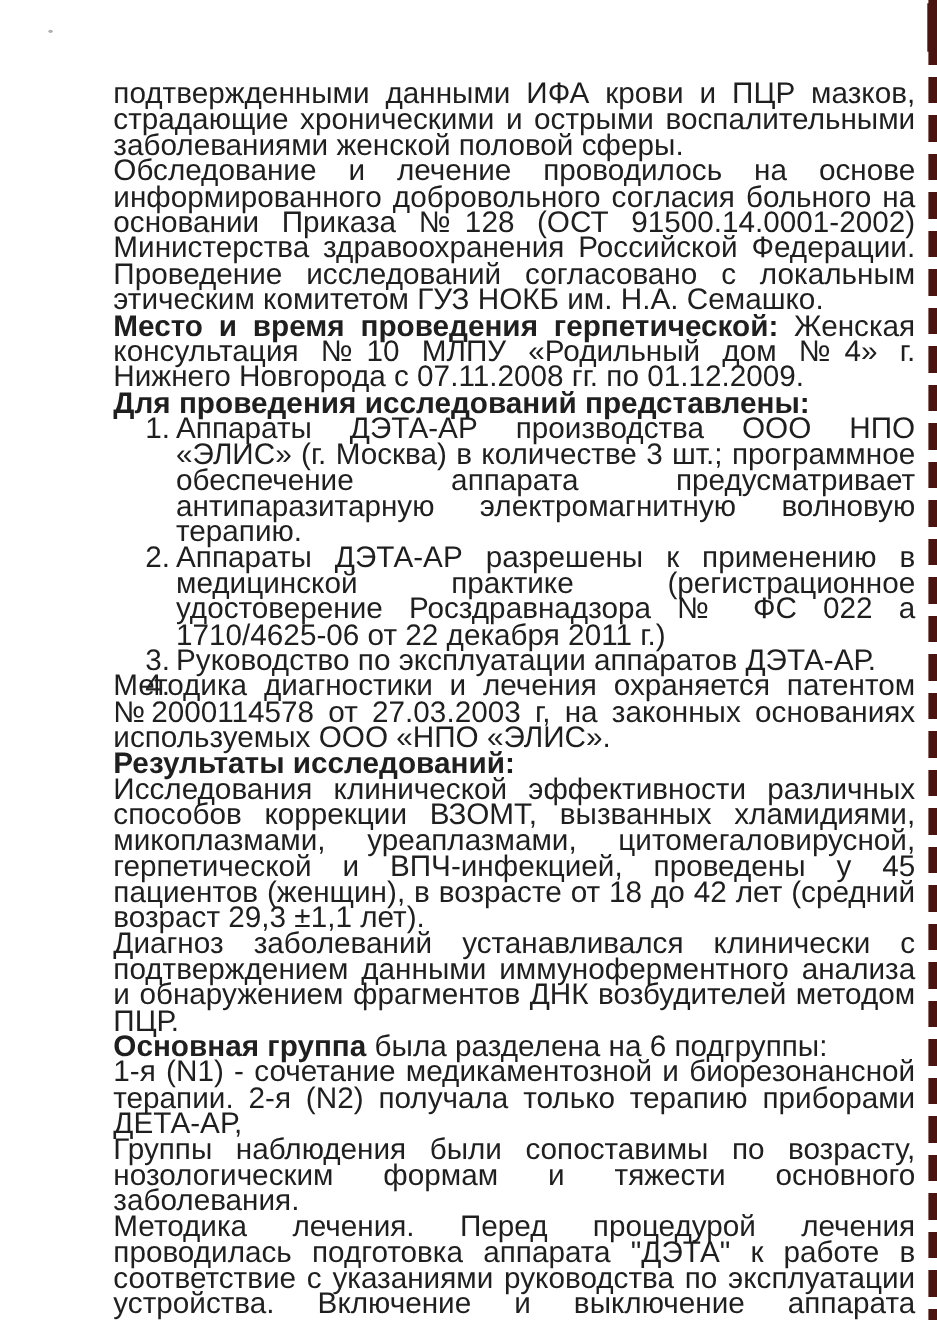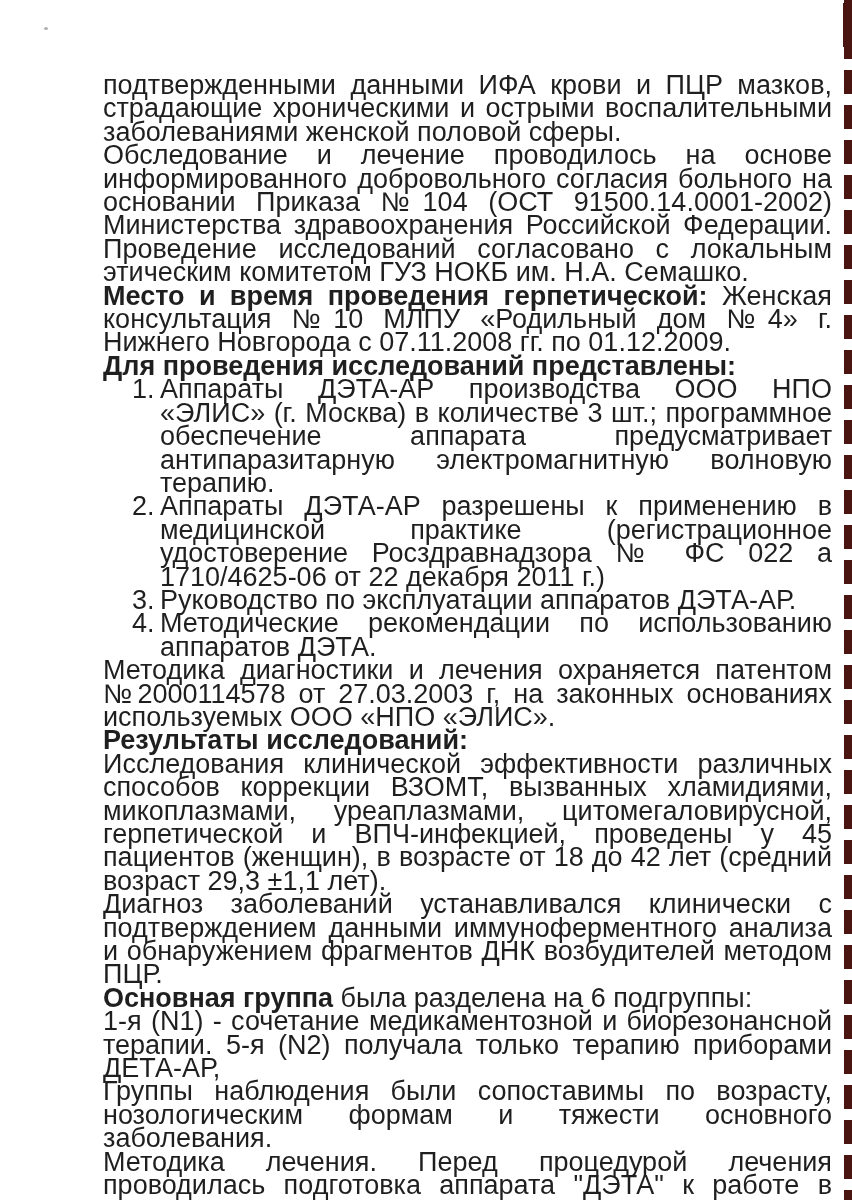--- a/index.html
+++ b/index.html
@@ -81,52 +81,52 @@
 <div class="page">
 
   <div class="speck"></div>
   <div class="edge-strip"></div>
   <div class="edge-top"></div>
 
   <div class="content">
 
     <p>подтвержденными данными ИФА крови и ПЦР мазков, страдающие хроническими и острыми воспалительными заболеваниями женской половой сферы.</p>
 
-    <p>Обследование и лечение проводилось на основе информированного добровольного согласия больного на основании Приказа №104 (ОСТ 91500.14.0001-2002) Министерства здравоохранения Российской Федерации. Проведение исследований согласовано с локальным этическим комитетом ГУЗ НОКБ им. Н.А. Семашко.</p>
+    <p>Обследование и лечение проводилось на основе информированного добровольного согласия больного на основании Приказа №128 (ОСТ 91500.14.0001-2002) Министерства здравоохранения Российской Федерации. Проведение исследований согласовано с локальным этическим комитетом ГУЗ НОКБ им. Н.А. Семашко.</p>
 
     <p><span class="bold">Место и время проведения герпетической:</span><span> Женская консультация №10 МЛПУ «Родильный дом №4» г. Нижнего Новгорода с 07.11.2008 гг. по 01.12.2009.</span></p>
 
     <p class="bold">Для проведения исследований представлены:</p>
 
     <div>
       <div class="list-item">
         <span class="num">1.</span><span>Аппараты ДЭТА-АР производства ООО НПО «ЭЛИС» (г. Москва) в количестве 3 шт.; программное обеспечение аппарата предусматривает антипаразитарную электромагнитную волновую терапию.</span>
       </div>
       <div class="list-item">
         <span class="num">2.</span><span>Аппараты ДЭТА-АР разрешены к применению в медицинской практике (регистрационное удостоверение Росздравнадзора № ФС 022 а 1710/4625-06 от 22 декабря 2011 г.)</span>
       </div>
       <div class="list-item">
         <span class="num">3.</span><span>Руководство по эксплуатации аппаратов ДЭТА-АР.</span>
       </div>
       <div class="list-item">
-        <span class="num">4.</span><span>Методические рекомендации по использованию аппаратов ДЭТА.</span>
+        <span class="num">4.</span>
       </div>
     </div>
 
     <p>Методика диагностики и лечения охраняется патентом №2000114578 от 27.03.2003 г, на законных основаниях используемых ООО «НПО «ЭЛИС».</p>
 
     <p class="bold">Результаты исследований:</p>
 
     <p>Исследования клинической эффективности различных способов коррекции ВЗОМТ, вызванных хламидиями, микоплазмами, уреаплазмами, цитомегаловирусной, герпетической и ВПЧ-инфекцией, проведены у 45 пациентов (женщин), в возрасте от 18 до 42 лет (средний возраст 29,3 ±1,1 лет).</p>
 
     <p>Диагноз заболеваний устанавливался клинически с подтверждением данными иммуноферментного анализа и обнаружением фрагментов ДНК возбудителей методом ПЦР.</p>
 
     <p><span class="bold">Основная группа</span><span> была разделена на 6 подгруппы:</span></p>
 
-    <p>1-я (N1) - сочетание медикаментозной и биорезонансной терапии. 5-я (N2) получала только терапию приборами ДЕТА-АР,</p>
+    <p>1-я (N1) - сочетание медикаментозной и биорезонансной терапии. 2-я (N2) получала только терапию приборами ДЕТА-АР,</p>
 
 
     <p>Группы наблюдения были сопоставимы по возрасту, нозологическим формам и тяжести основного заболевания.</p>
 
     <p>Методика лечения. Перед процедурой лечения проводилась подготовка аппарата "ДЭТА" к работе в соответствие с указаниями руководства по эксплуатации устройства. Включение и выключение аппарата осуществлялось в соответствии с указаниями данного руководства. При проведении сеанса аппарат располагался у пациентки в проекции локализации очага заболевания. Длительность процедуры зависела от</p>
 
   </div>
 </div>
 
 </body></html>

